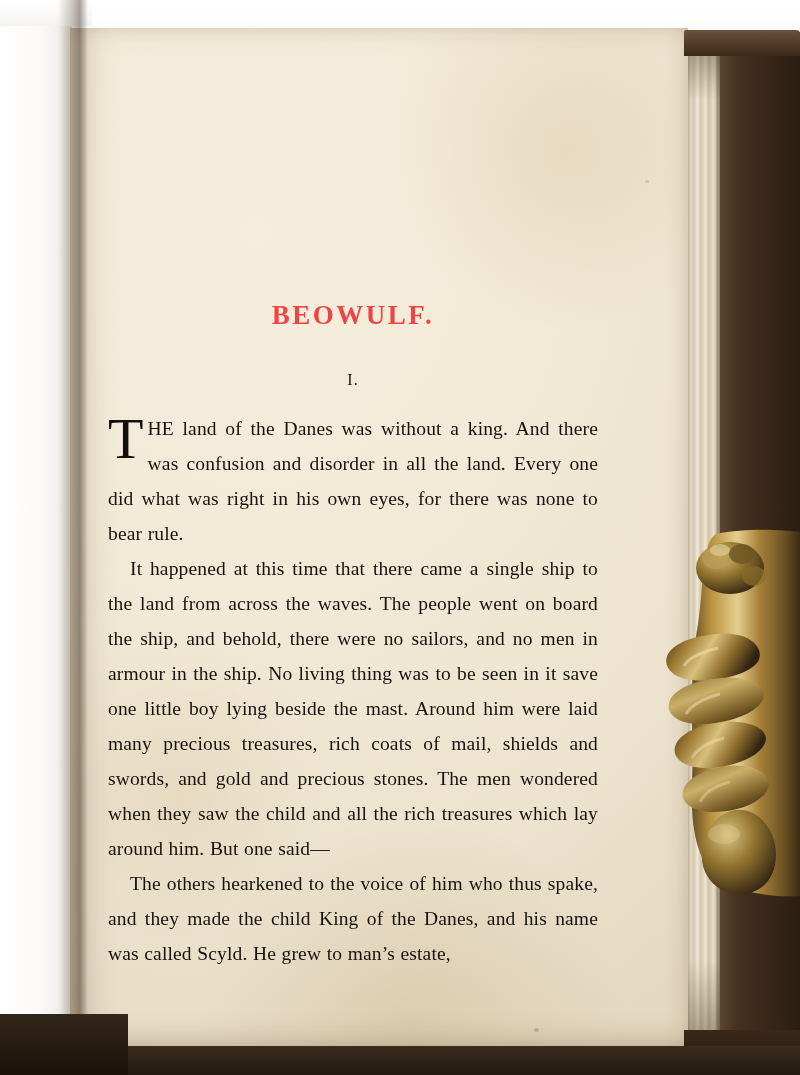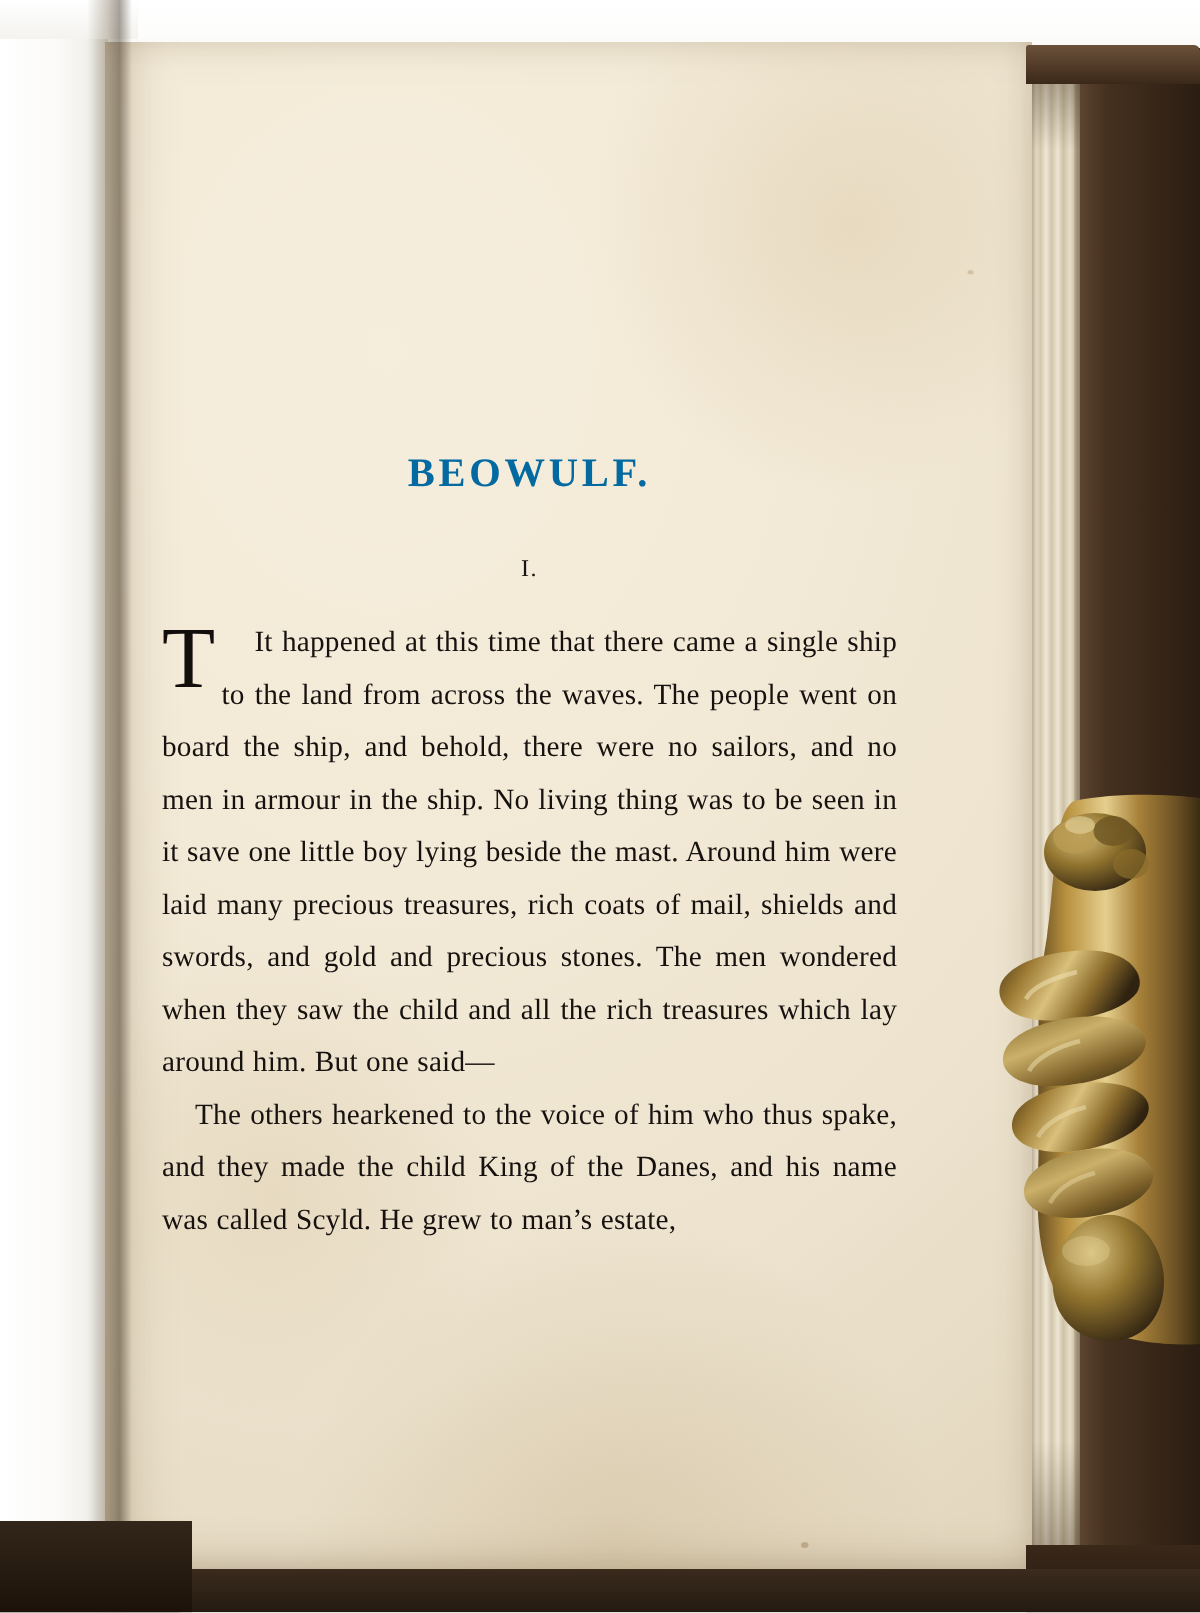--- a/index.html
+++ b/index.html
@@ -122,21 +122,21 @@
     width: 490px;
     color: #151210;
   }
 
   .chapter-title {
     text-align: center;
     font-size: 27px;
     letter-spacing: 2.5px;
     font-family: "Liberation Serif", serif;
     margin: 0 0 40px 0;
-    color: #0369a1;
+    color: #ef4444;
   }
 
   .section-number {
     text-align: center;
     font-size: 16px;
     letter-spacing: 1px;
     margin: 0 0 22px 0;
     color: #1a1512;
   }
 
@@ -274,21 +274,21 @@
     <div class="speck2"></div>
   </div>
 
   <div class="gutter"></div>
 
   <div class="text-block">
     <h1 class="chapter-title">BEOWULF.</h1>
     <div class="section-number">I.</div>
 
     <p class="body">
-      <span class="dropcap">T</span>
+      <span class="dropcap">T</span><span>HE land of the Danes was without a king.  And there was confusion and disorder in all the land. Every one did what was right in his own eyes, for there was none to bear rule.</span>
     </p>
     <p class="body">It happened at this time that there came a single ship to the land from across the waves.  The people went on board the ship, and behold, there were no sailors, and no men in armour in the ship.  No living thing was to be seen in it save one little boy lying beside the mast.  Around him were laid many precious treasures, rich coats of mail, shields and swords, and gold and precious stones.  The men wondered when they saw the child and all the rich treasures which lay around him.  But one said—</p>
     <p class="body">The others hearkened to the voice of him who thus spake, and they made the child King of the Danes, and his name was called Scyld.  He grew to man’s estate,</p>
   </div>
 
   <div class="foreedge"></div>
   <div class="foreedge-top-shadow"></div>
   <div class="foreedge-bottom-shadow"></div>
 
   <div class="cover-gap"></div>

